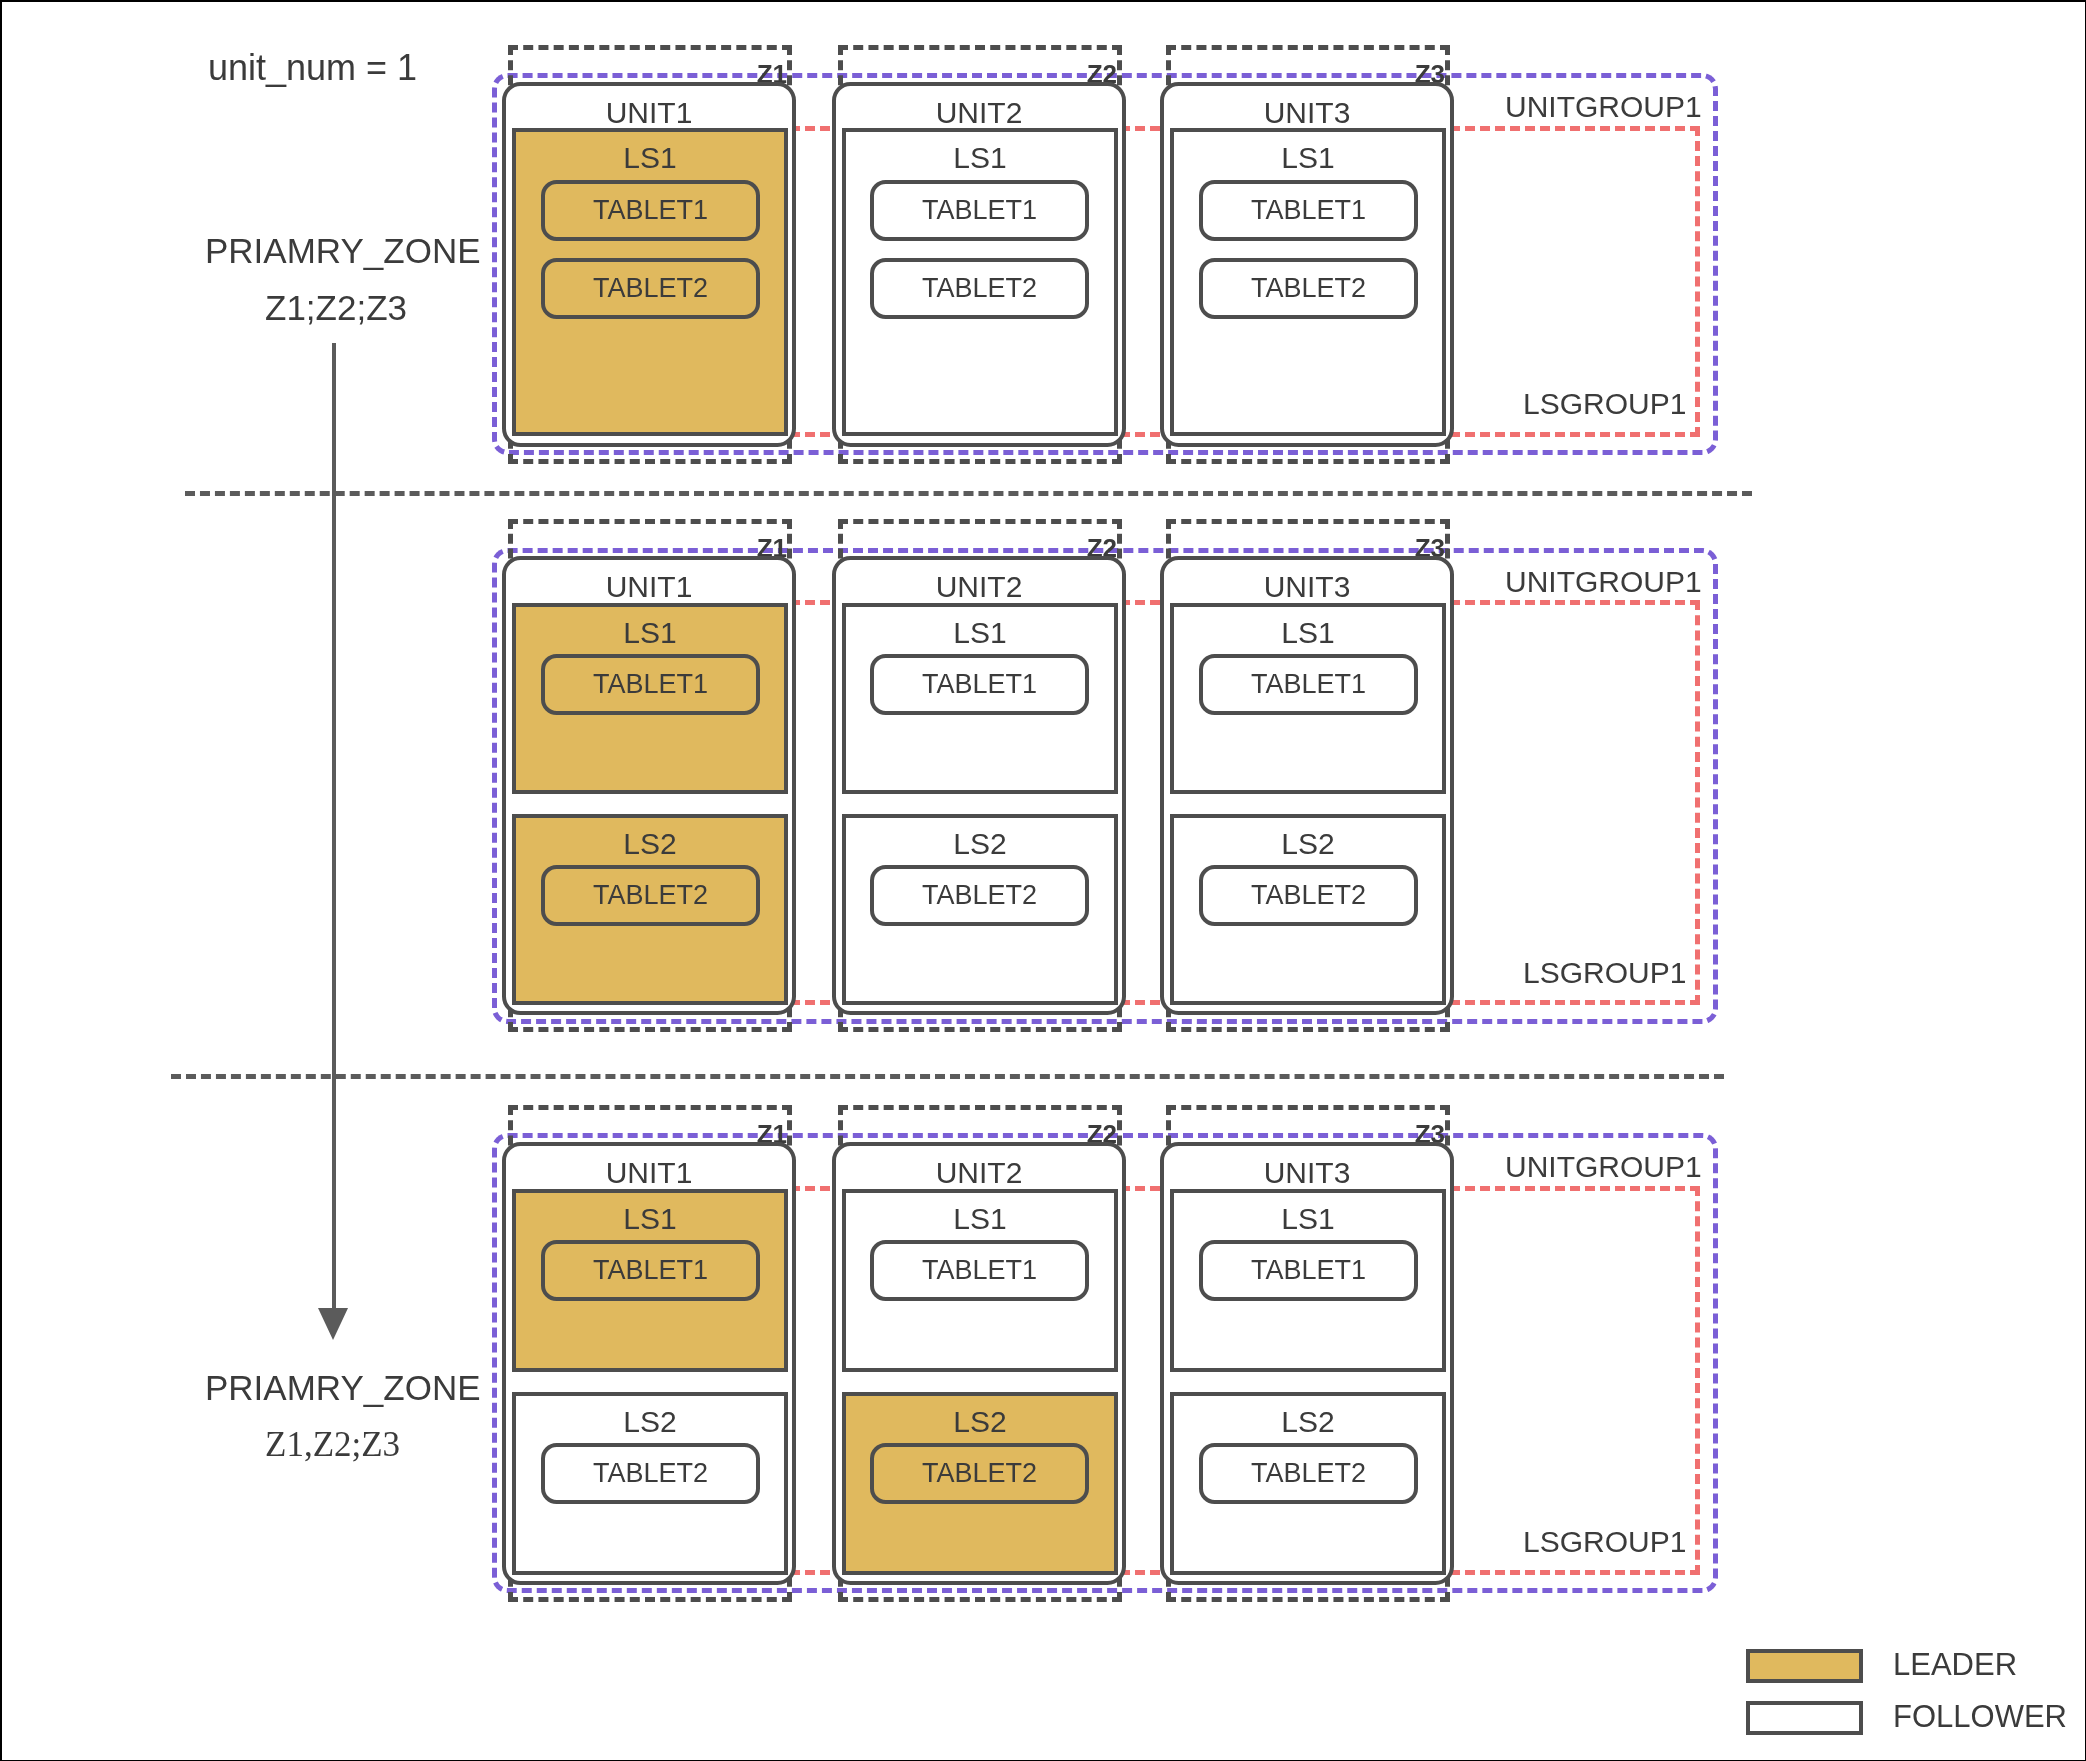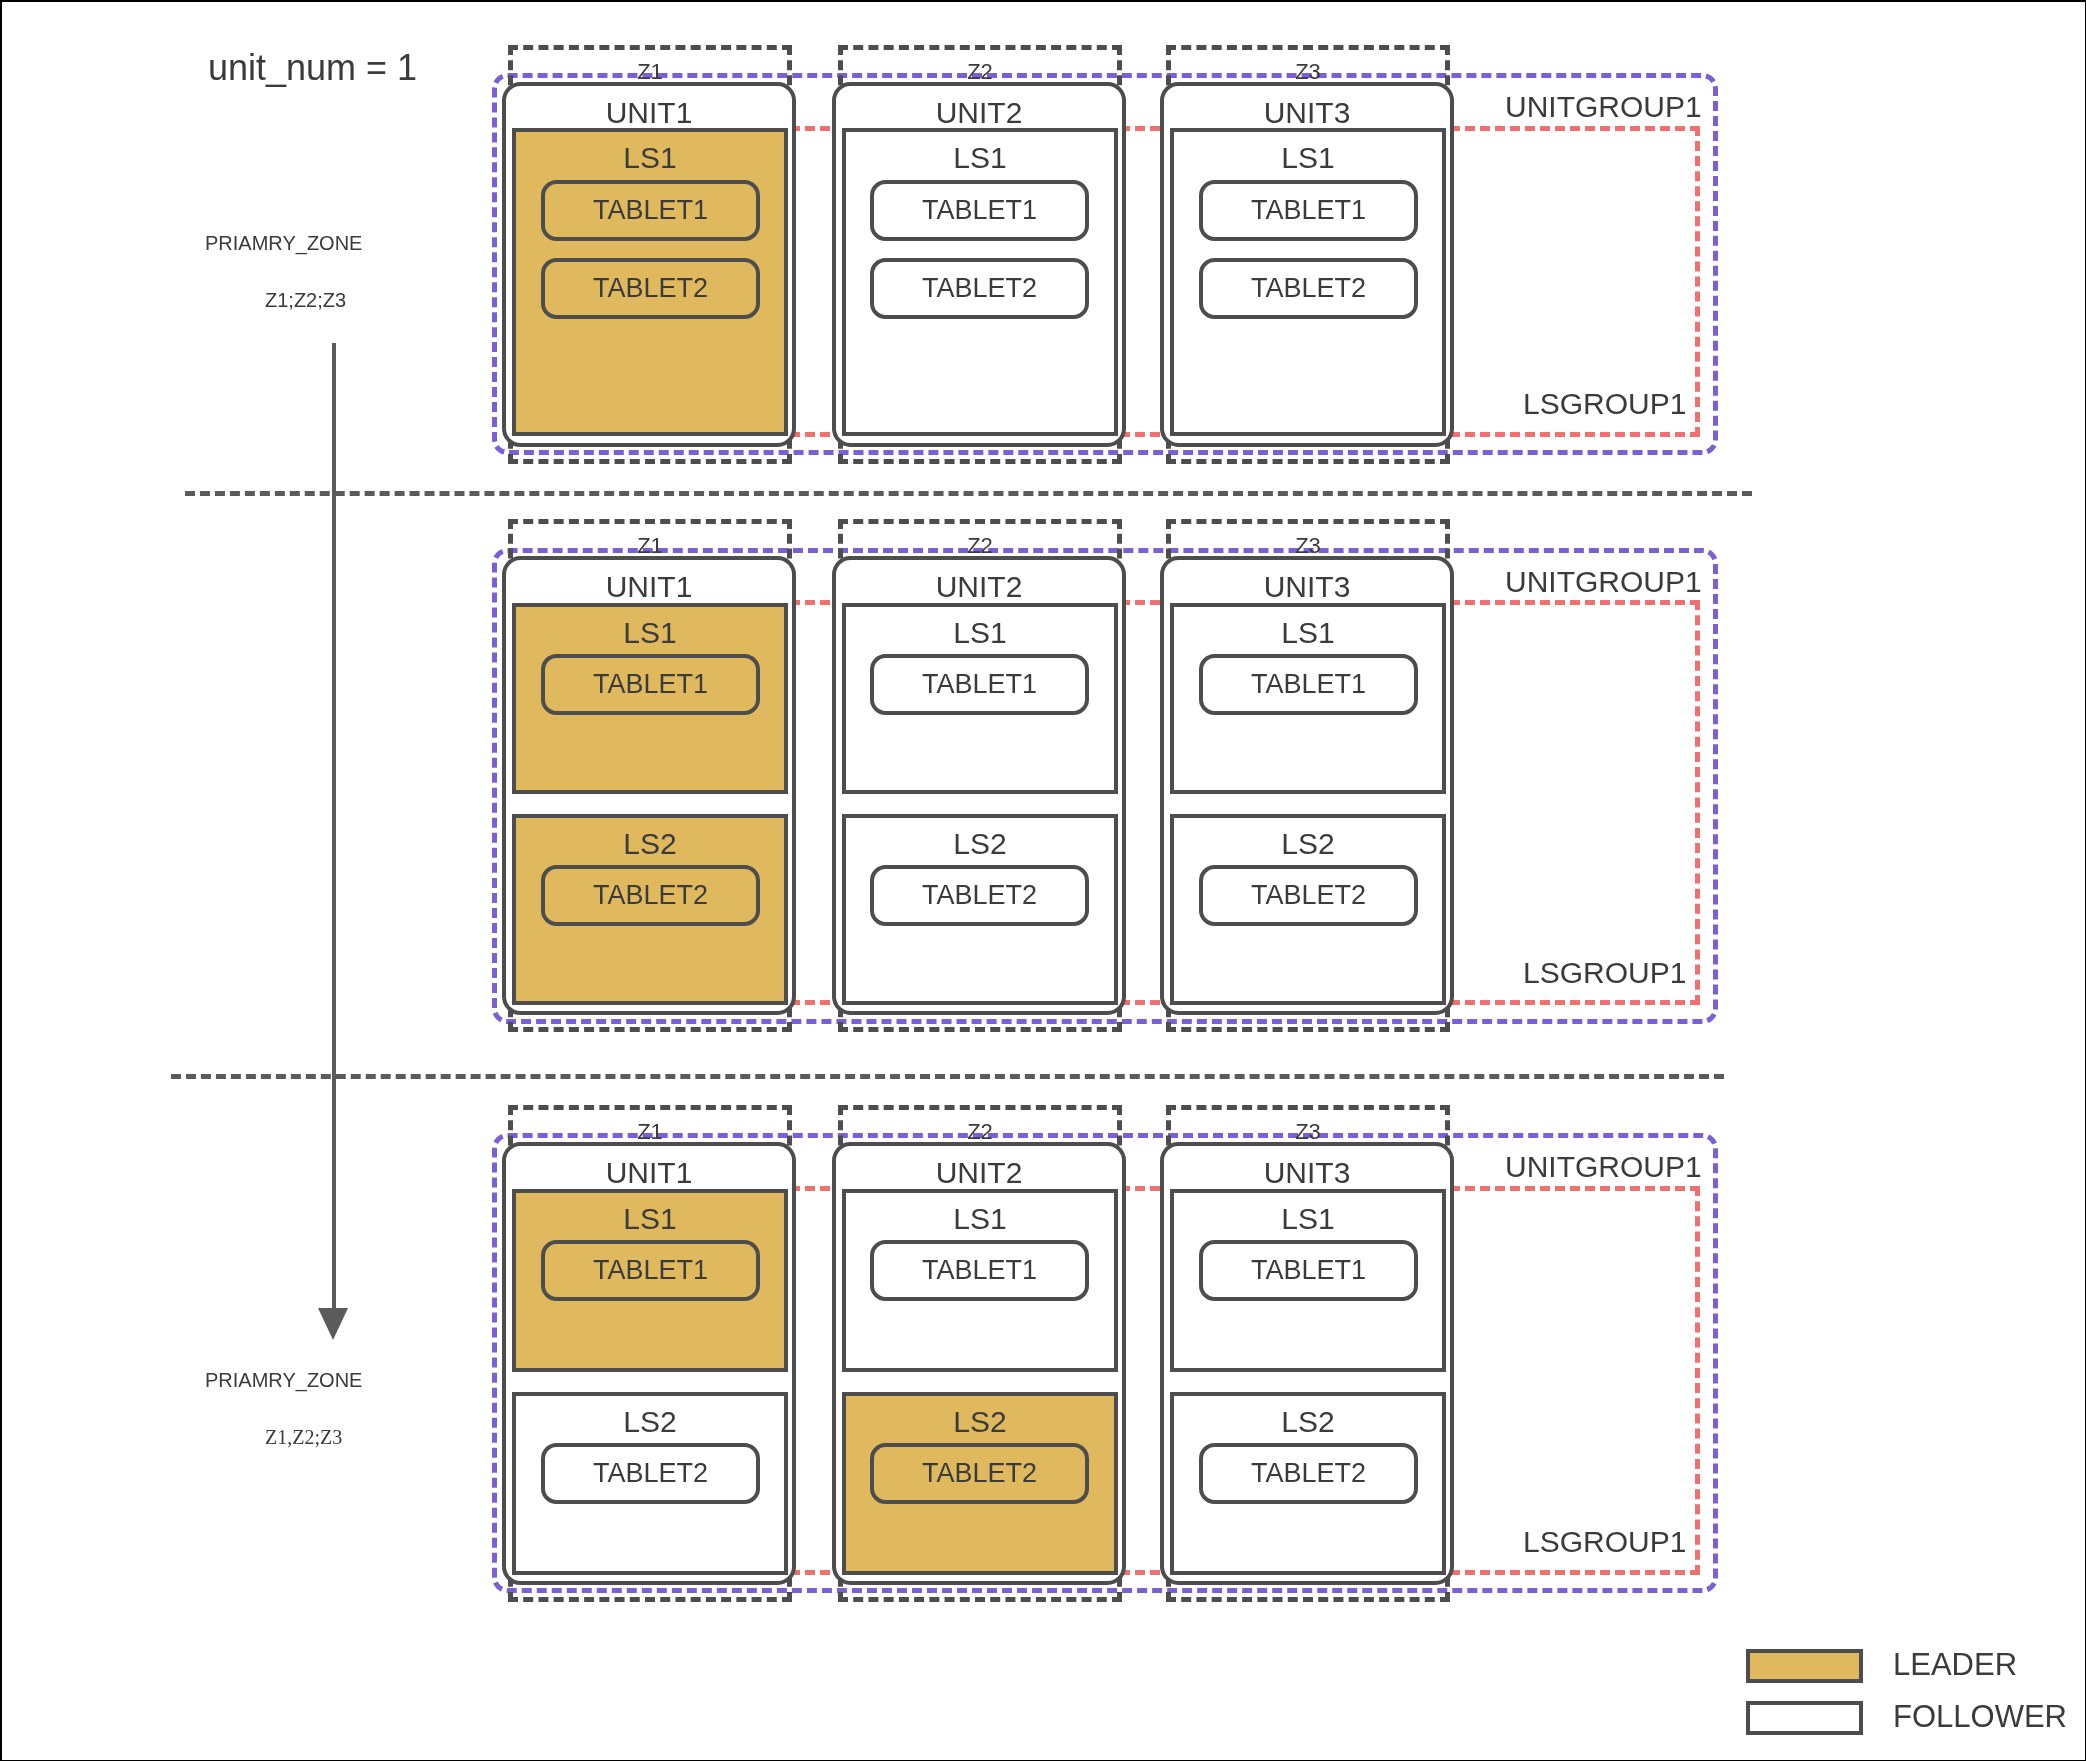--- a/index.html
+++ b/index.html
@@ -15,21 +15,21 @@
     border: 2.1px solid #000000;
     box-sizing: border-box;
     font-family: "Liberation Sans", "DejaVu Sans", sans-serif;
     color: #3b3b3b;
     overflow: hidden;
   }
 
   
   .note {
     position: absolute;
-    font-size: 20px;
+    font-size: 35px;
     color: #3b3b3b;
     line-height: 1.0;
     white-space: pre;
     text-align: center;
   }
   #unit-num-label { left: 206px; top: 48px; font-size: 36px; }
   #primary-zone-top { left: 203px; top: 231px; }
   #primary-zone-top-2 { left: 263px; top: 288px; }
   #stage-label {
     left: 25px; top: 725px;
@@ -77,23 +77,24 @@
   .zone {
     position: absolute;
     border: 5px dashed #4d4d4d;
     box-sizing: border-box;
     background: transparent;
   }
   .zone-label {
     position: absolute;
     top: 8.5px;
     left: 0; right: 0;
-    text-align: center;
-    font-size: 22px;
-    color: #3b3b3b;
+    text-align: right;
+    font-size: 26px;
+    color: #3b3b3b;
+    font-weight: bold;
   }
 
   
   .unit {
     position: absolute;
     border: 4.3px solid #4d4d4d;
     border-radius: 18.5px;
     box-sizing: border-box;
     background: #ffffff;
   }

